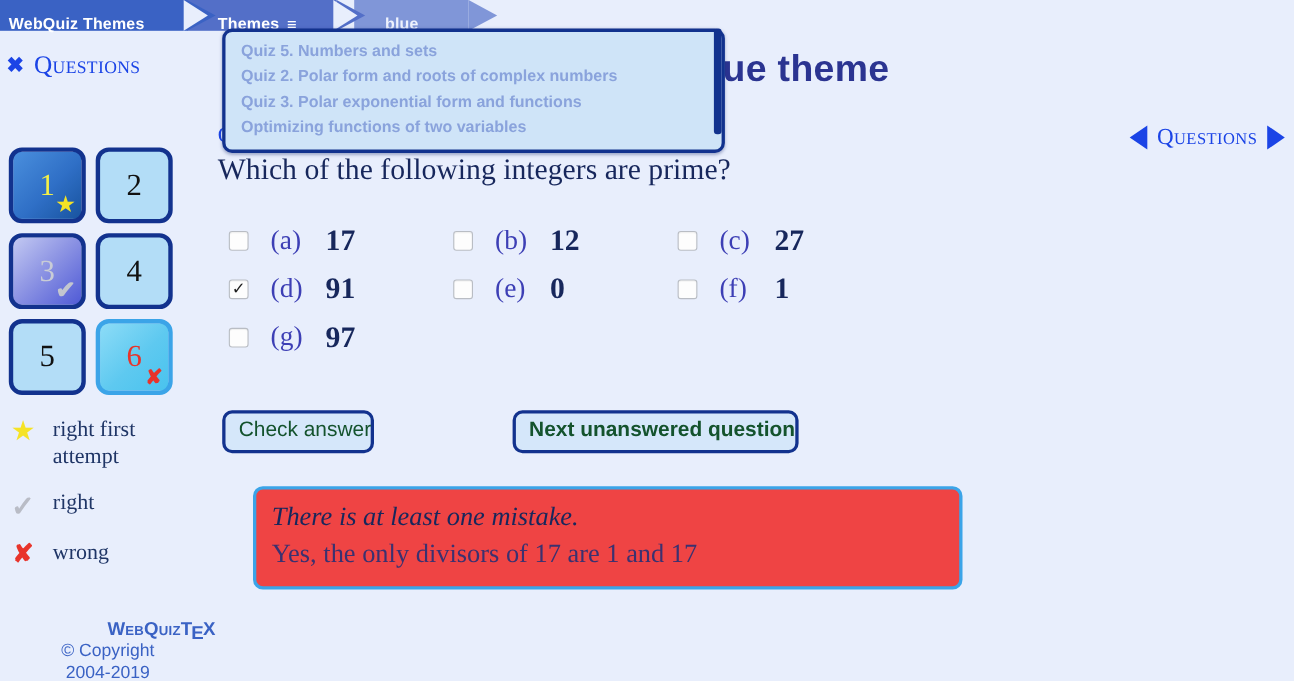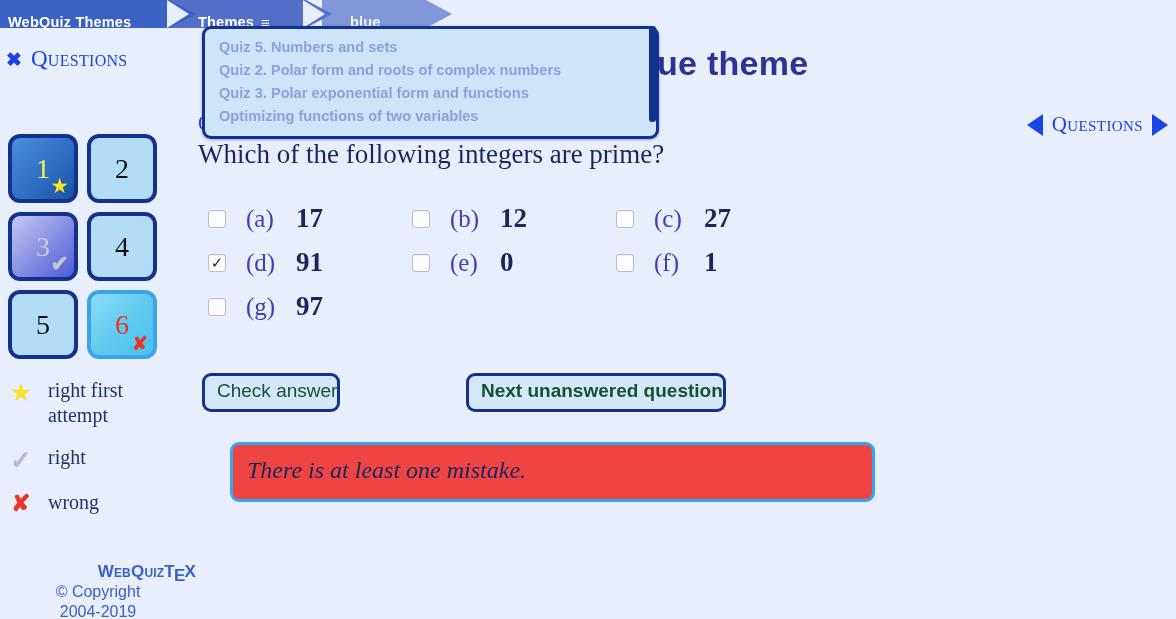--- a/index.html
+++ b/index.html
@@ -348,13 +348,14 @@
   </div>
 </div>
 
 <div id="actions">
   <button class="actbtn" id="btn-check">Check answer</button>
   <button class="actbtn" id="btn-next">Next unanswered question</button>
 </div>
 
 <div id="feedback">
   <div class="fb-line l1">There is at least one mistake.</div>
+  <div class="fb-line l3">Yes, the only divisors of 17 are 1 and 17</div>
 </div>
 
 </body></html>

